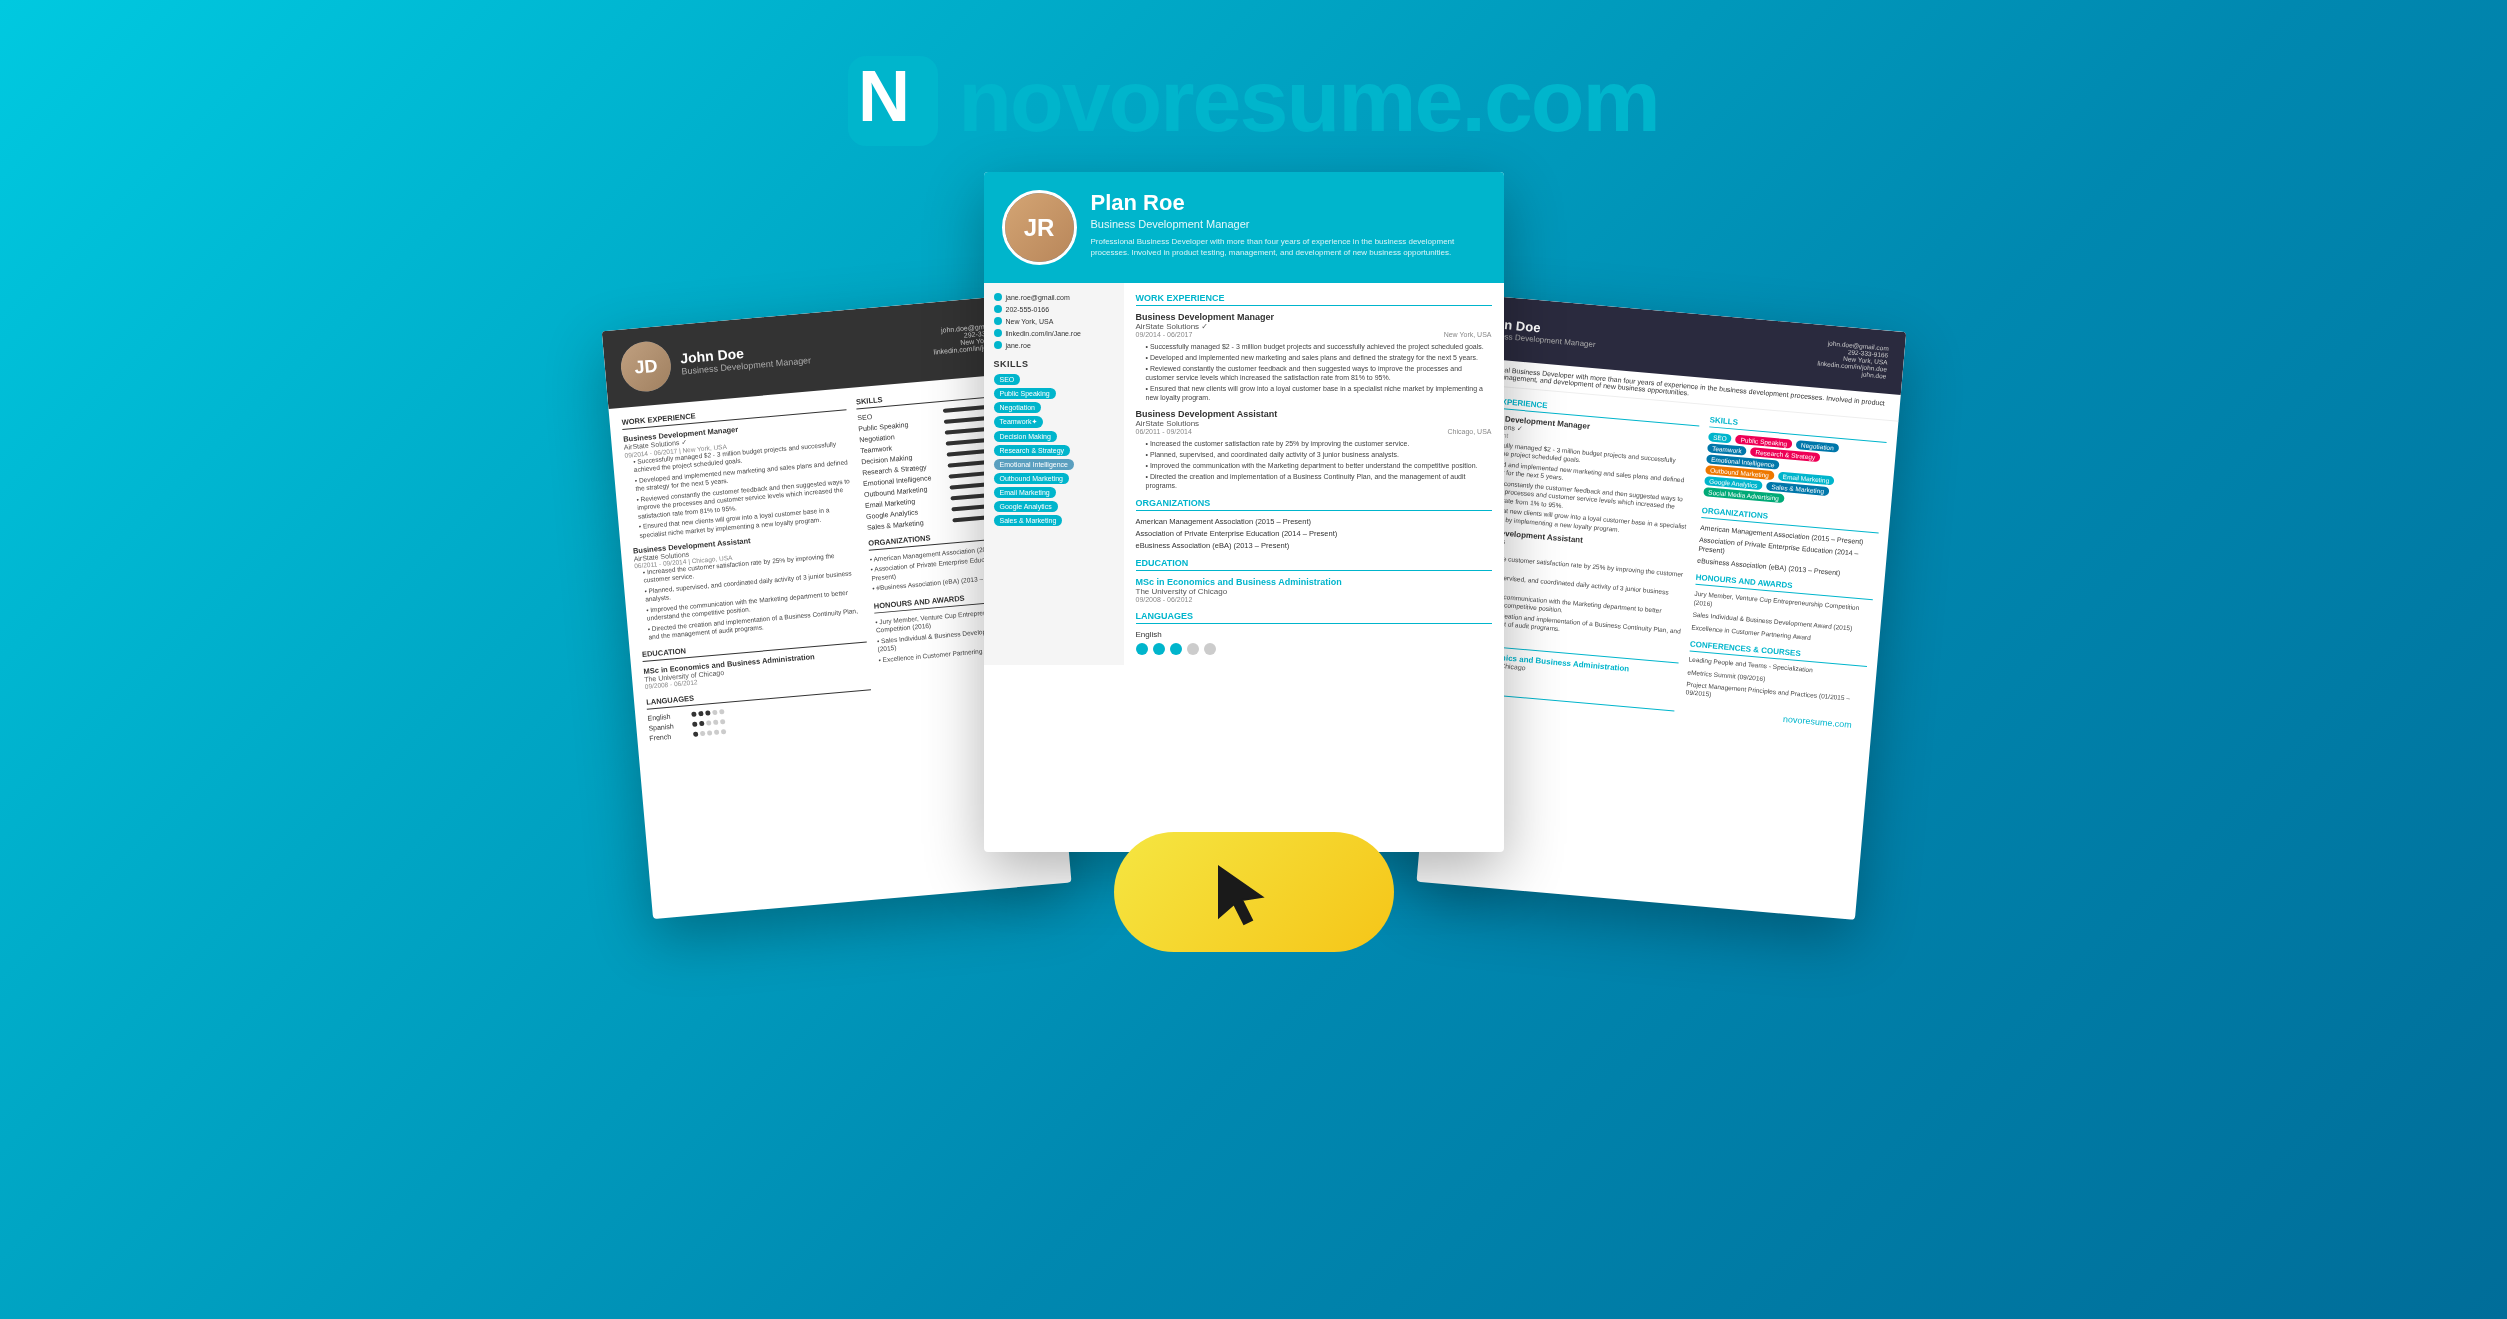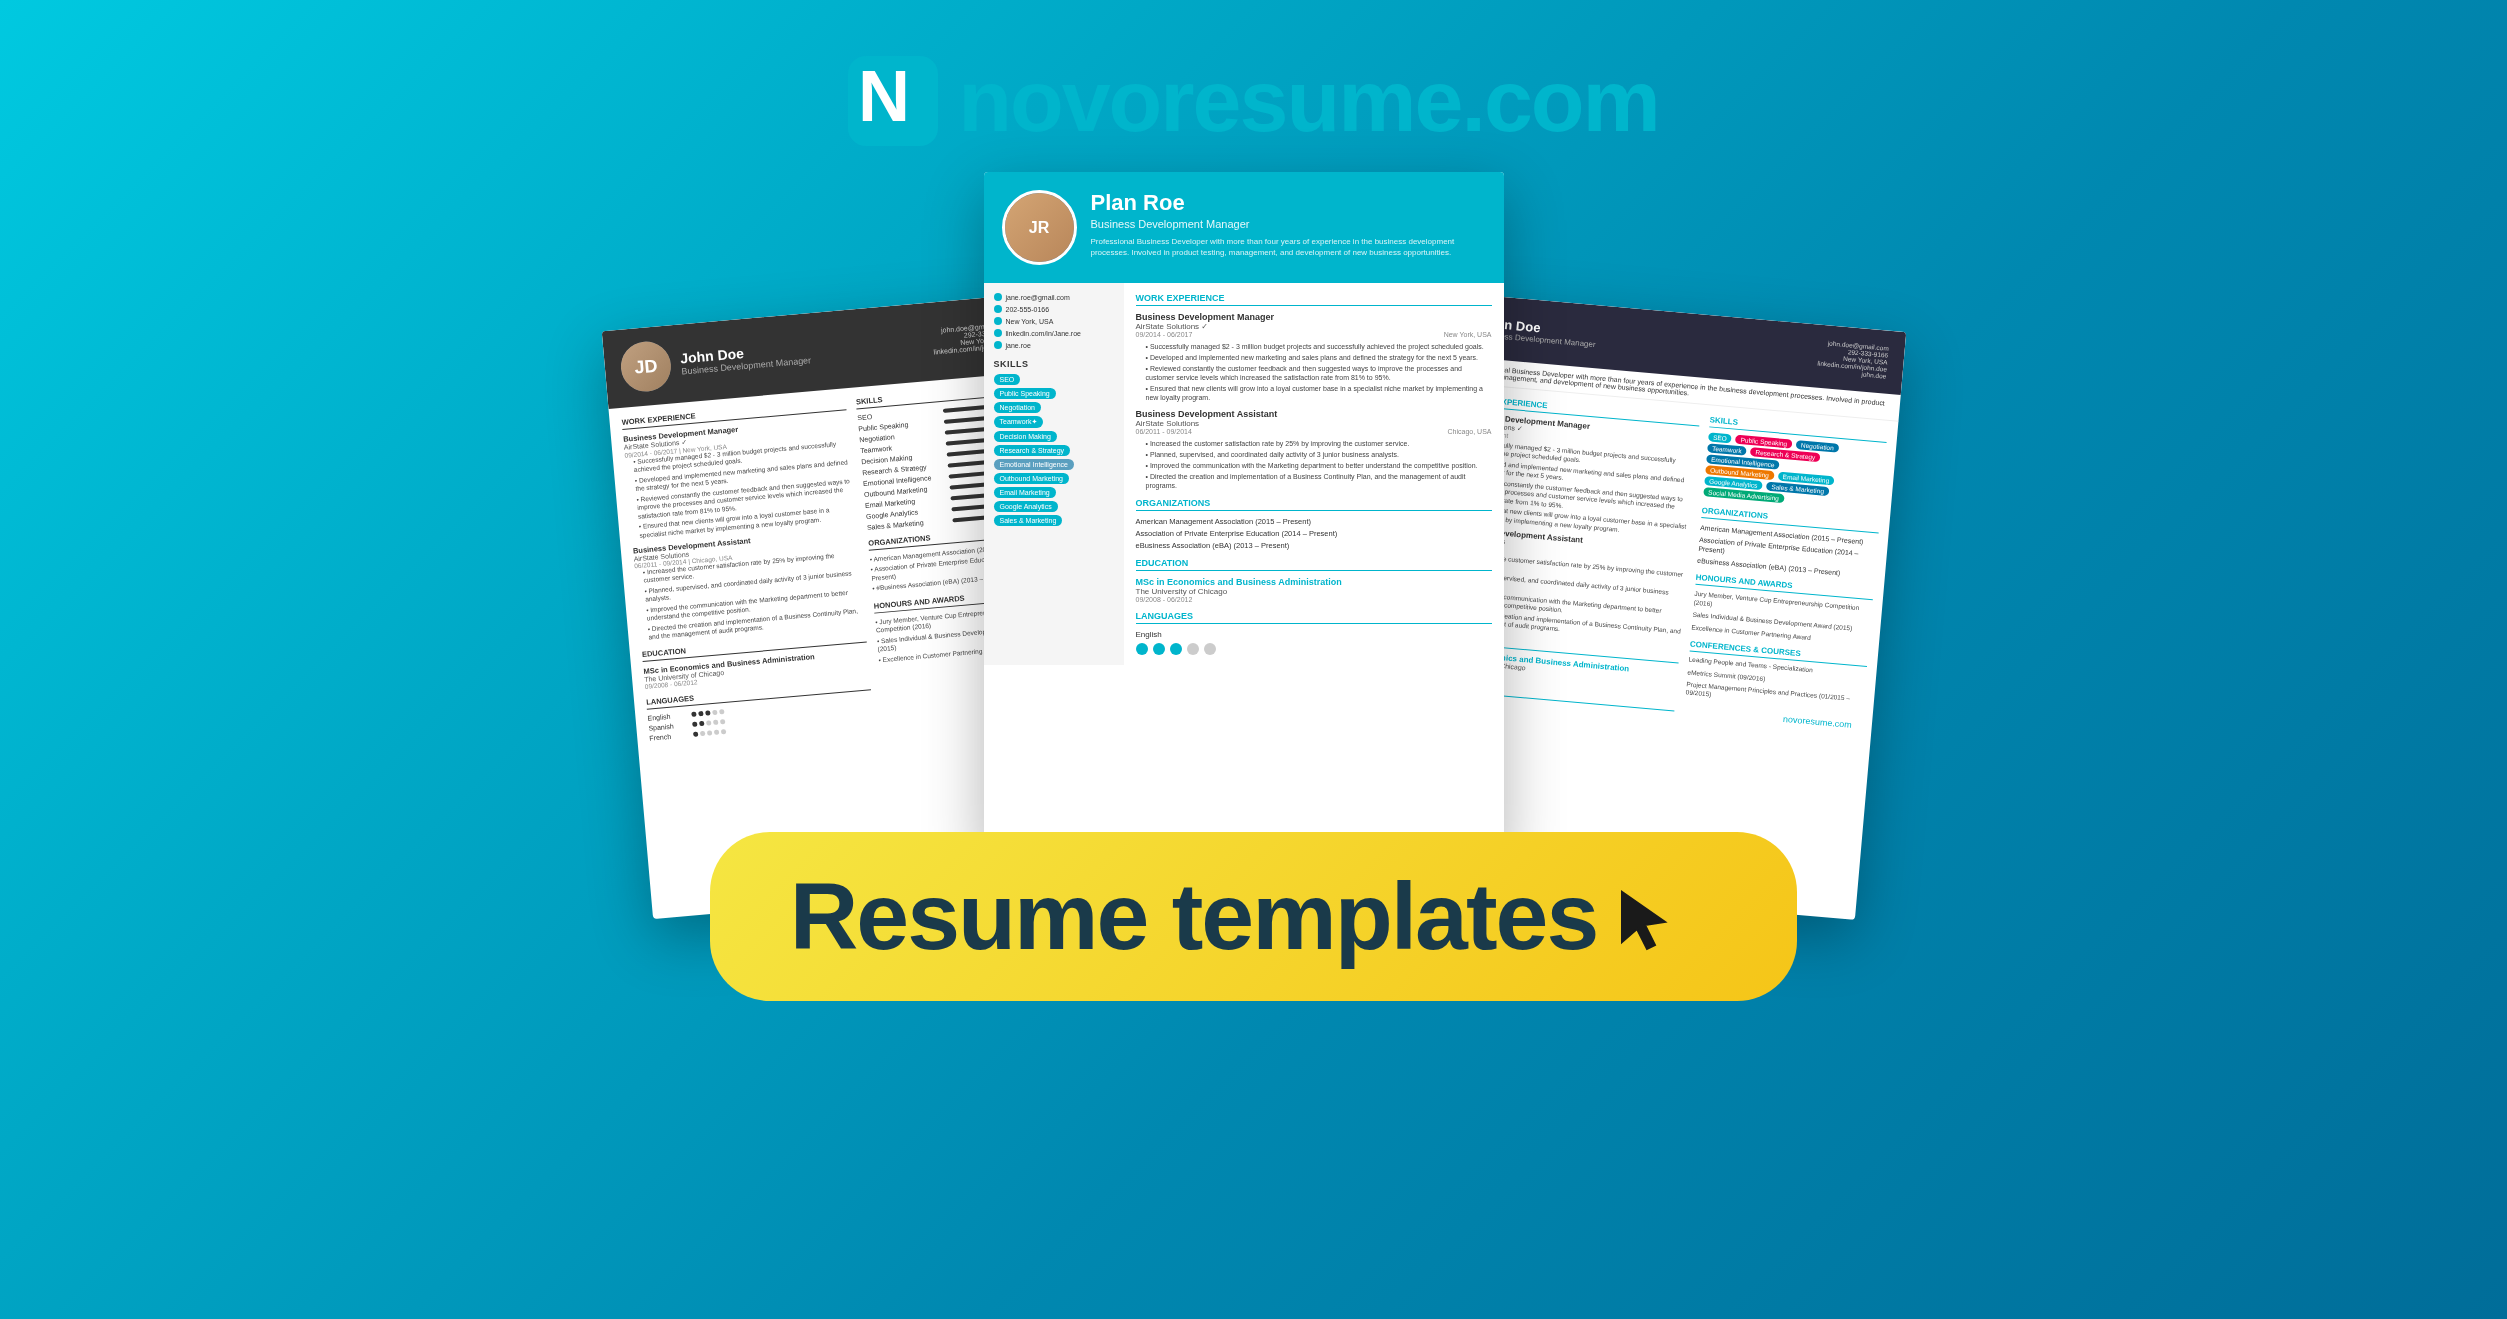--- a/index.html
+++ b/index.html
@@ -503,21 +503,21 @@
         <div class="bullet-sm" style="margin-left:0">Jury Member, Venture Cup Entrepreneurship Competition (2016)</div>
         <div class="bullet-sm" style="margin-left:0">Sales Individual &amp; Business Development Award (2015)</div>
         <div class="bullet-sm" style="margin-left:0">Excellence in Customer Partnering Award</div>
       </div>
     </div>
   </div>
 
   <div class="resume-card card-center">
     <div class="card-header-teal">
       <div class="center-avatar">
-        <div class="avatar-circle" style="background: linear-gradient(135deg, #d4a574 0%, #b8865a 100%); font-size:16px;">JR</div>
+        <div class="avatar-circle" style="background: linear-gradient(135deg, #d4a574 0%, #b8865a 100%); font-size:24px;">JR</div>
       </div>
       <div class="center-header-info">
         <div class="center-name">Plan Roe</div>
         <div class="center-title">Business Development Manager</div>
         <div class="center-summary">Professional Business Developer with more than four years of experience in the business development processes. Involved in product testing, management, and development of new business opportunities.</div>
       </div>
     </div>
     <div class="center-body">
       <div class="center-left-sidebar">
         <div>
@@ -715,18 +715,17 @@
         <div class="novoresume-watermark">
           <span>novoresume.com</span>
         </div>
       </div>
     </div>
   </div>
 </div>
 
 <div class="bottom-section">
   <div class="yellow-blob">
-    <span class="resume-templates-text">Resume templates</span>
     <svg class="cursor-icon" viewBox="0 0 60 70" xmlns="http://www.w3.org/2000/svg">
       <polygon points="5,5 5,55 20,42 30,62 38,58 28,38 48,35" fill="#1a1a1a" stroke="#1a1a1a" stroke-width="2"></polygon>
     </svg>
   </div>
 </div>
 
 </body></html>

